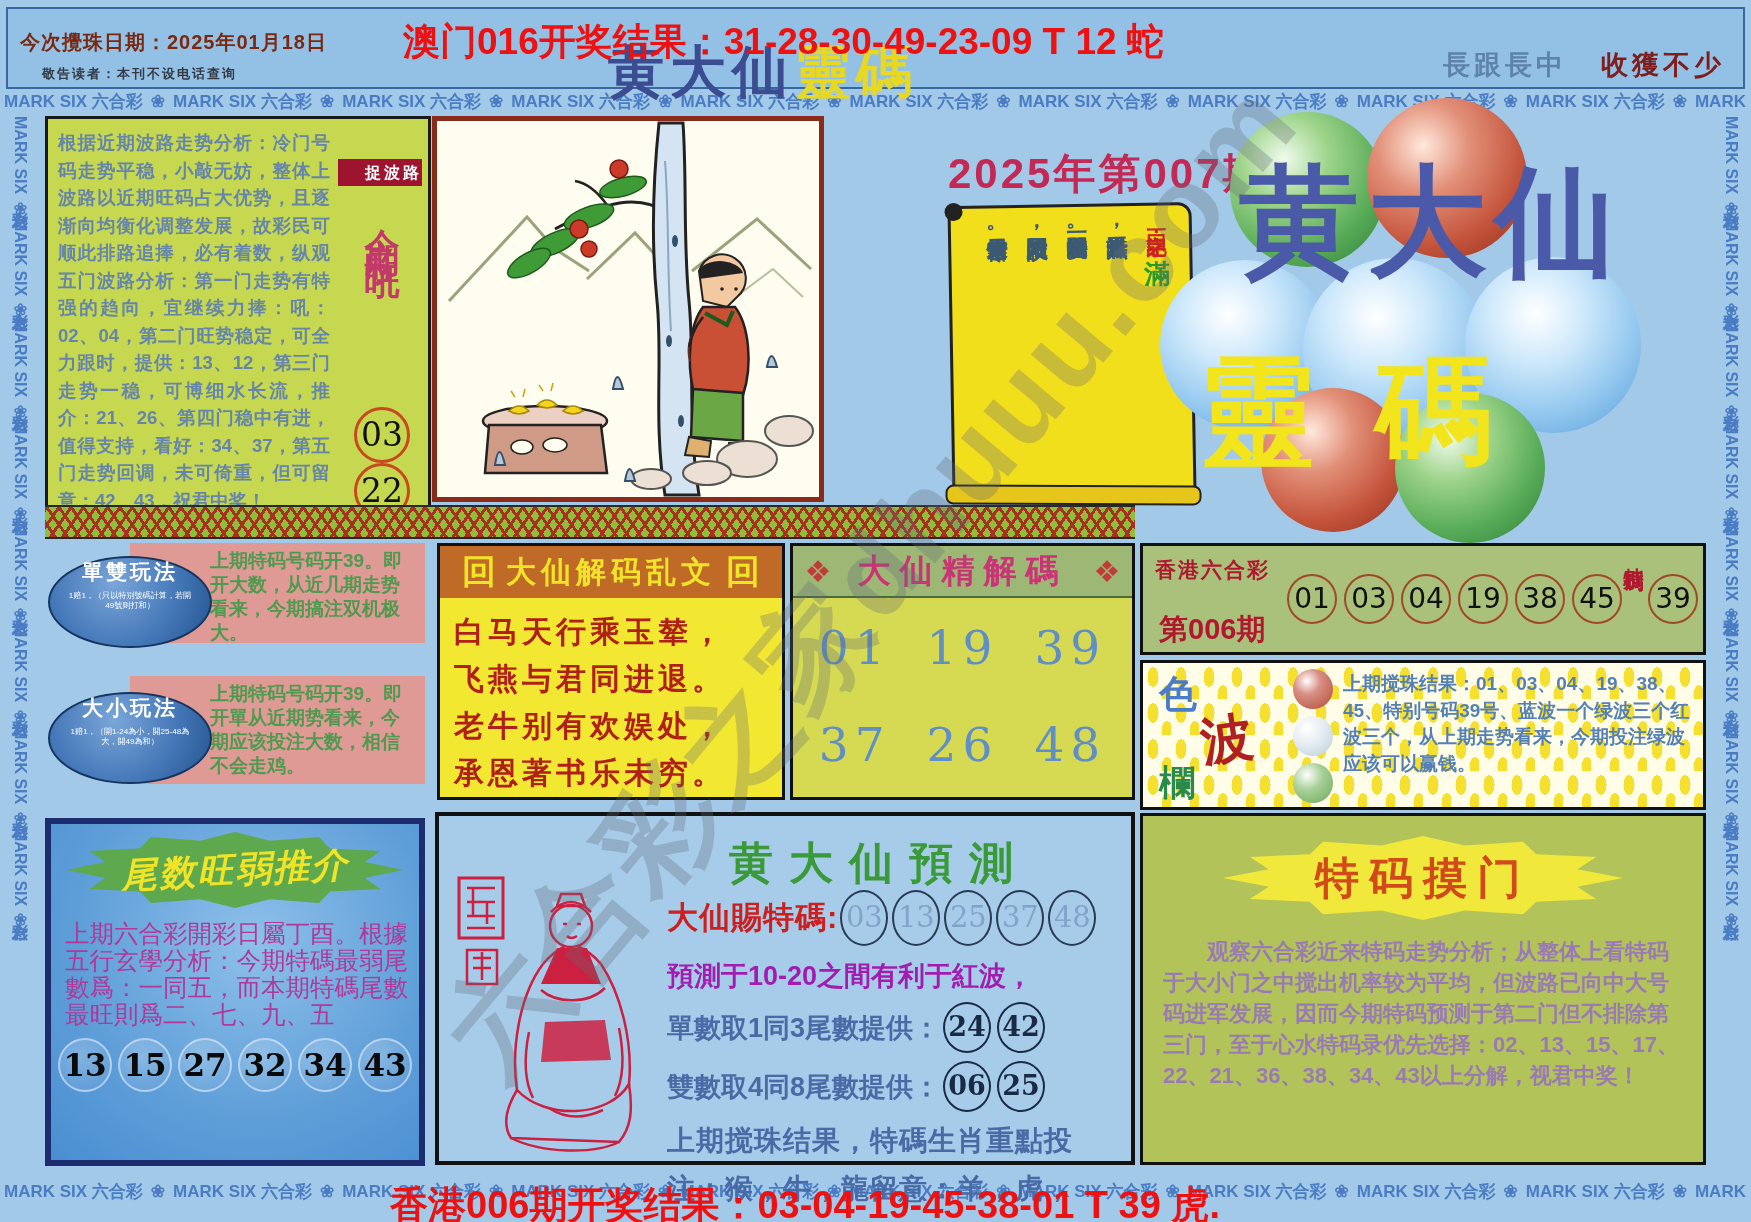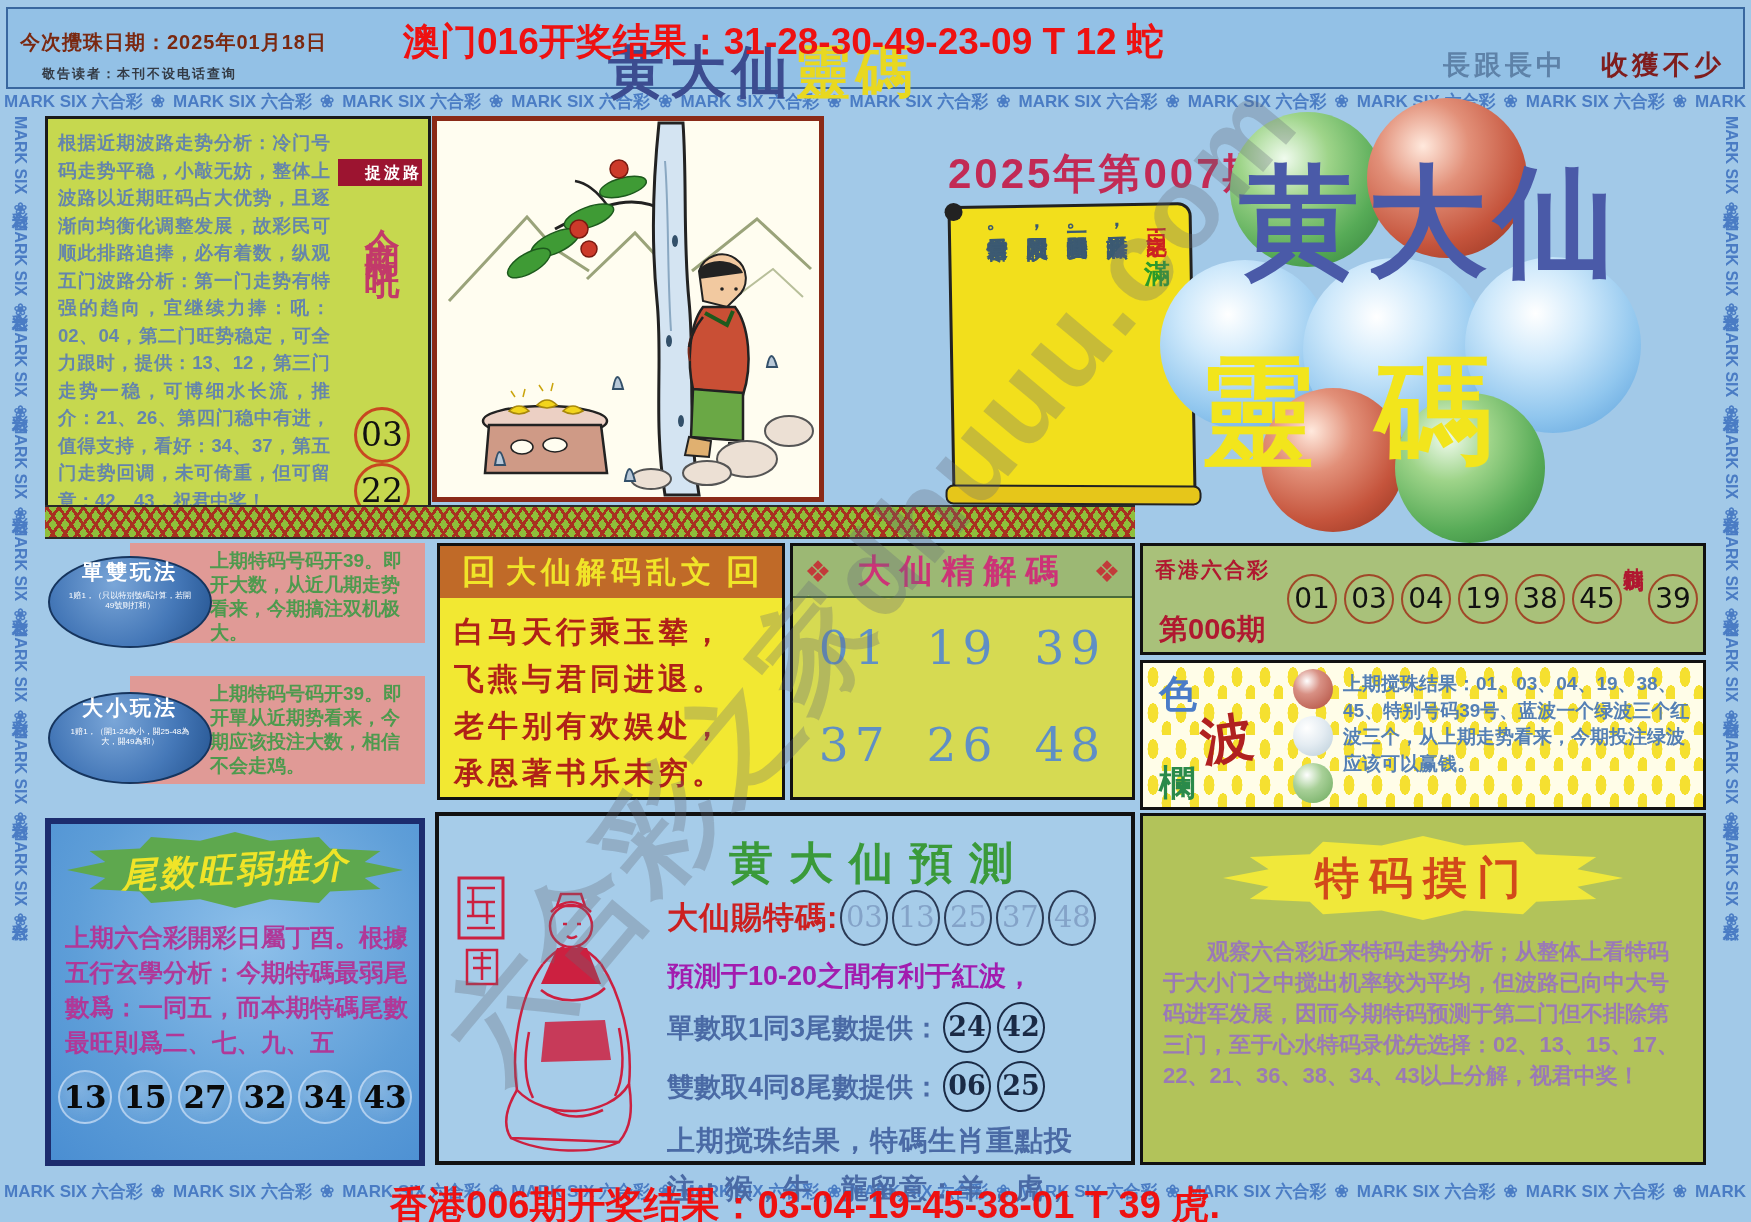--- a/index.html
+++ b/index.html
@@ -113,21 +113,21 @@
   .wb3{top:94px;background:radial-gradient(circle at 35% 30%,#fff 0%,#a8d098 40%,#6aa85a 100%);}
   .wave-text{position:absolute;left:200px;top:8px;width:352px;font-size:19px;line-height:26.5px;font-weight:bold;color:#5580b5;}
 
   
   .starburst{clip-path:polygon(100% 50%,88.6% 60.4%,93.3% 75%,78.3% 78.3%,75% 93.3%,60.4% 88.6%,50% 100%,39.6% 88.6%,25% 93.3%,21.7% 78.3%,6.7% 75%,11.4% 60.4%,0% 50%,11.4% 39.6%,6.7% 25%,21.7% 21.7%,25% 6.7%,39.6% 11.4%,50% 0%,60.4% 11.4%,75% 6.7%,78.3% 21.7%,93.3% 25%,88.6% 39.6%);}
 
   
   .tail-box{position:absolute;left:45px;top:818px;width:380px;height:348px;border:6px solid #1c2c6e;box-sizing:border-box;background:radial-gradient(circle at 55% 35%,#8ec0ea 0%,#5e9ed8 60%,#4a8ed2 100%);}
   .tail-banner{position:relative;margin:8px auto 0;width:336px;height:76px;background:#5ea84e;}
   .tail-banner-text{position:absolute;left:0;top:0;width:100%;height:100%;display:flex;align-items:center;justify-content:center;font-size:36px;font-weight:bold;font-style:italic;color:#f0e428;letter-spacing:2px;transform:rotate(-3deg);}
-  .tail-text{padding:12px 8px 0 14px;font-size:24.5px;line-height:35px;font-weight:bold;color:#b03898;}
+  .tail-text{padding:12px 8px 0 14px;font-size:24.5px;line-height:27px;font-weight:normal;color:#b03898;}
   .tail-nums{margin-top:10px;text-align:center;}
   .tail-nums .li{display:inline-block;width:50px;height:50px;margin:0 3px;border:2px solid rgba(235,243,255,.55);border-radius:50%;background:radial-gradient(circle at 40% 35%,rgba(255,255,255,.25),rgba(255,255,255,0));font-family:"DejaVu Serif",serif;font-weight:bold;font-size:31px;color:#0a0a0a;line-height:50px;}
 
   
   .predict-box{position:absolute;left:435px;top:812px;width:700px;height:353px;border:4px solid #111;box-sizing:border-box;background:#a6cce9;}
   .predict-title{position:absolute;left:200px;top:18px;width:480px;text-align:center;font-size:44px;font-weight:bold;color:#3a9a3a;letter-spacing:16px;}
   .predict-figure{position:absolute;left:14px;top:56px;width:210px;height:286px;}
   .predict-body{position:absolute;left:228px;top:74px;width:462px;}
   .gift-line{display:flex;align-items:center;}
   .gift-label{font-size:31px;font-weight:bold;color:#cc2020;letter-spacing:1px;}

